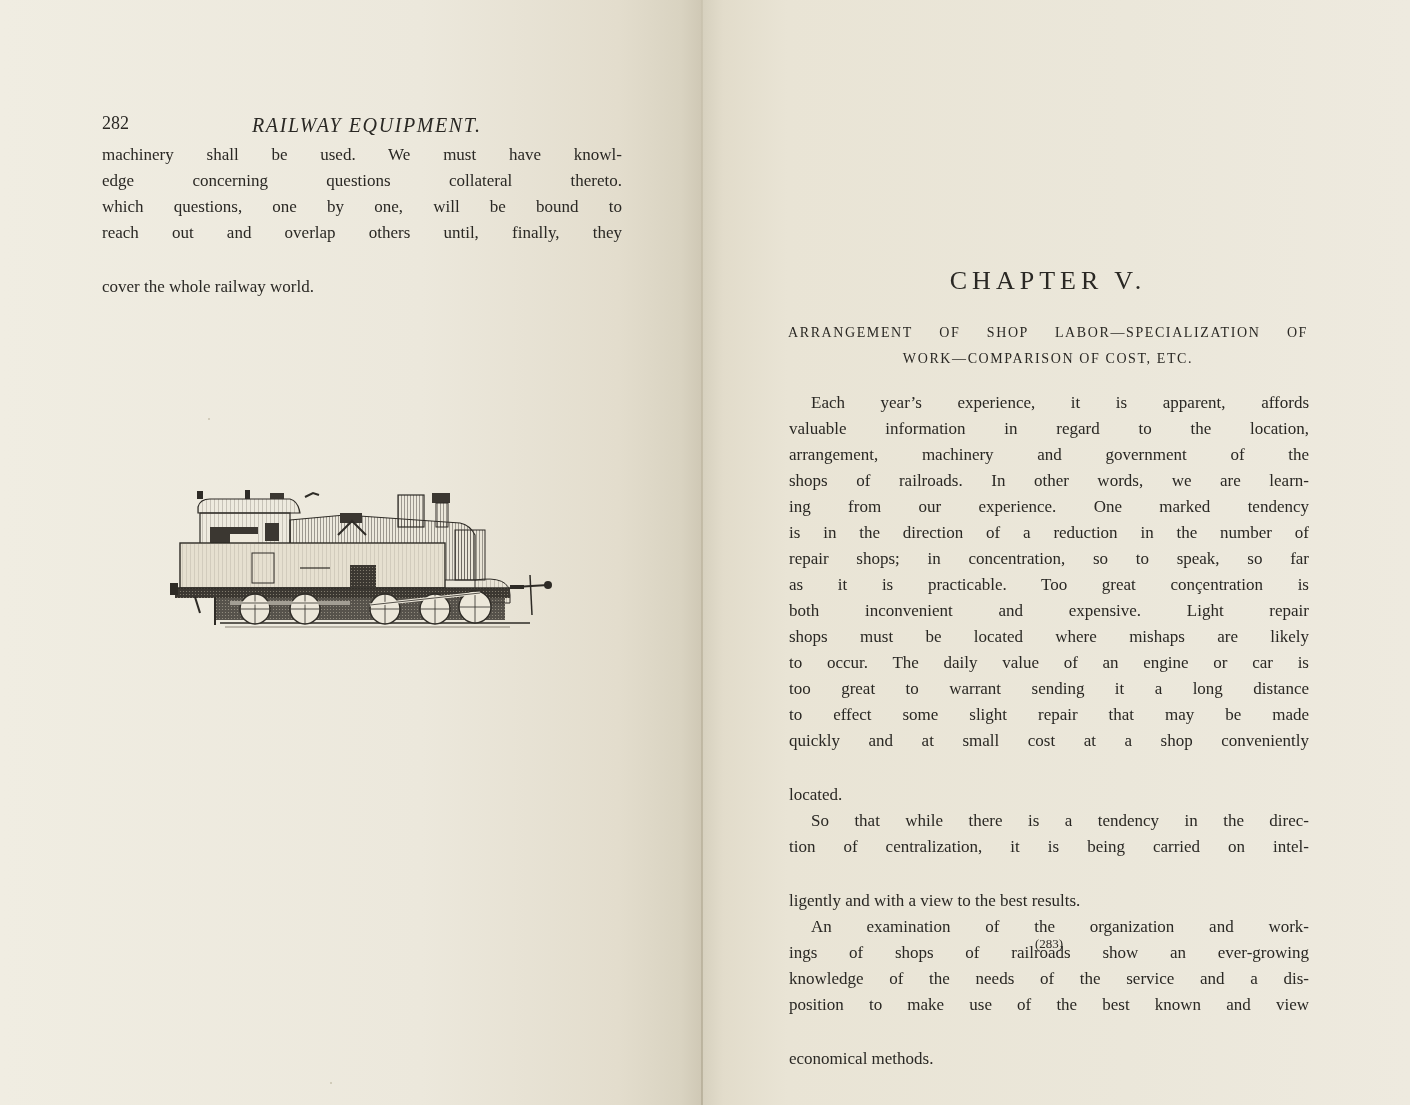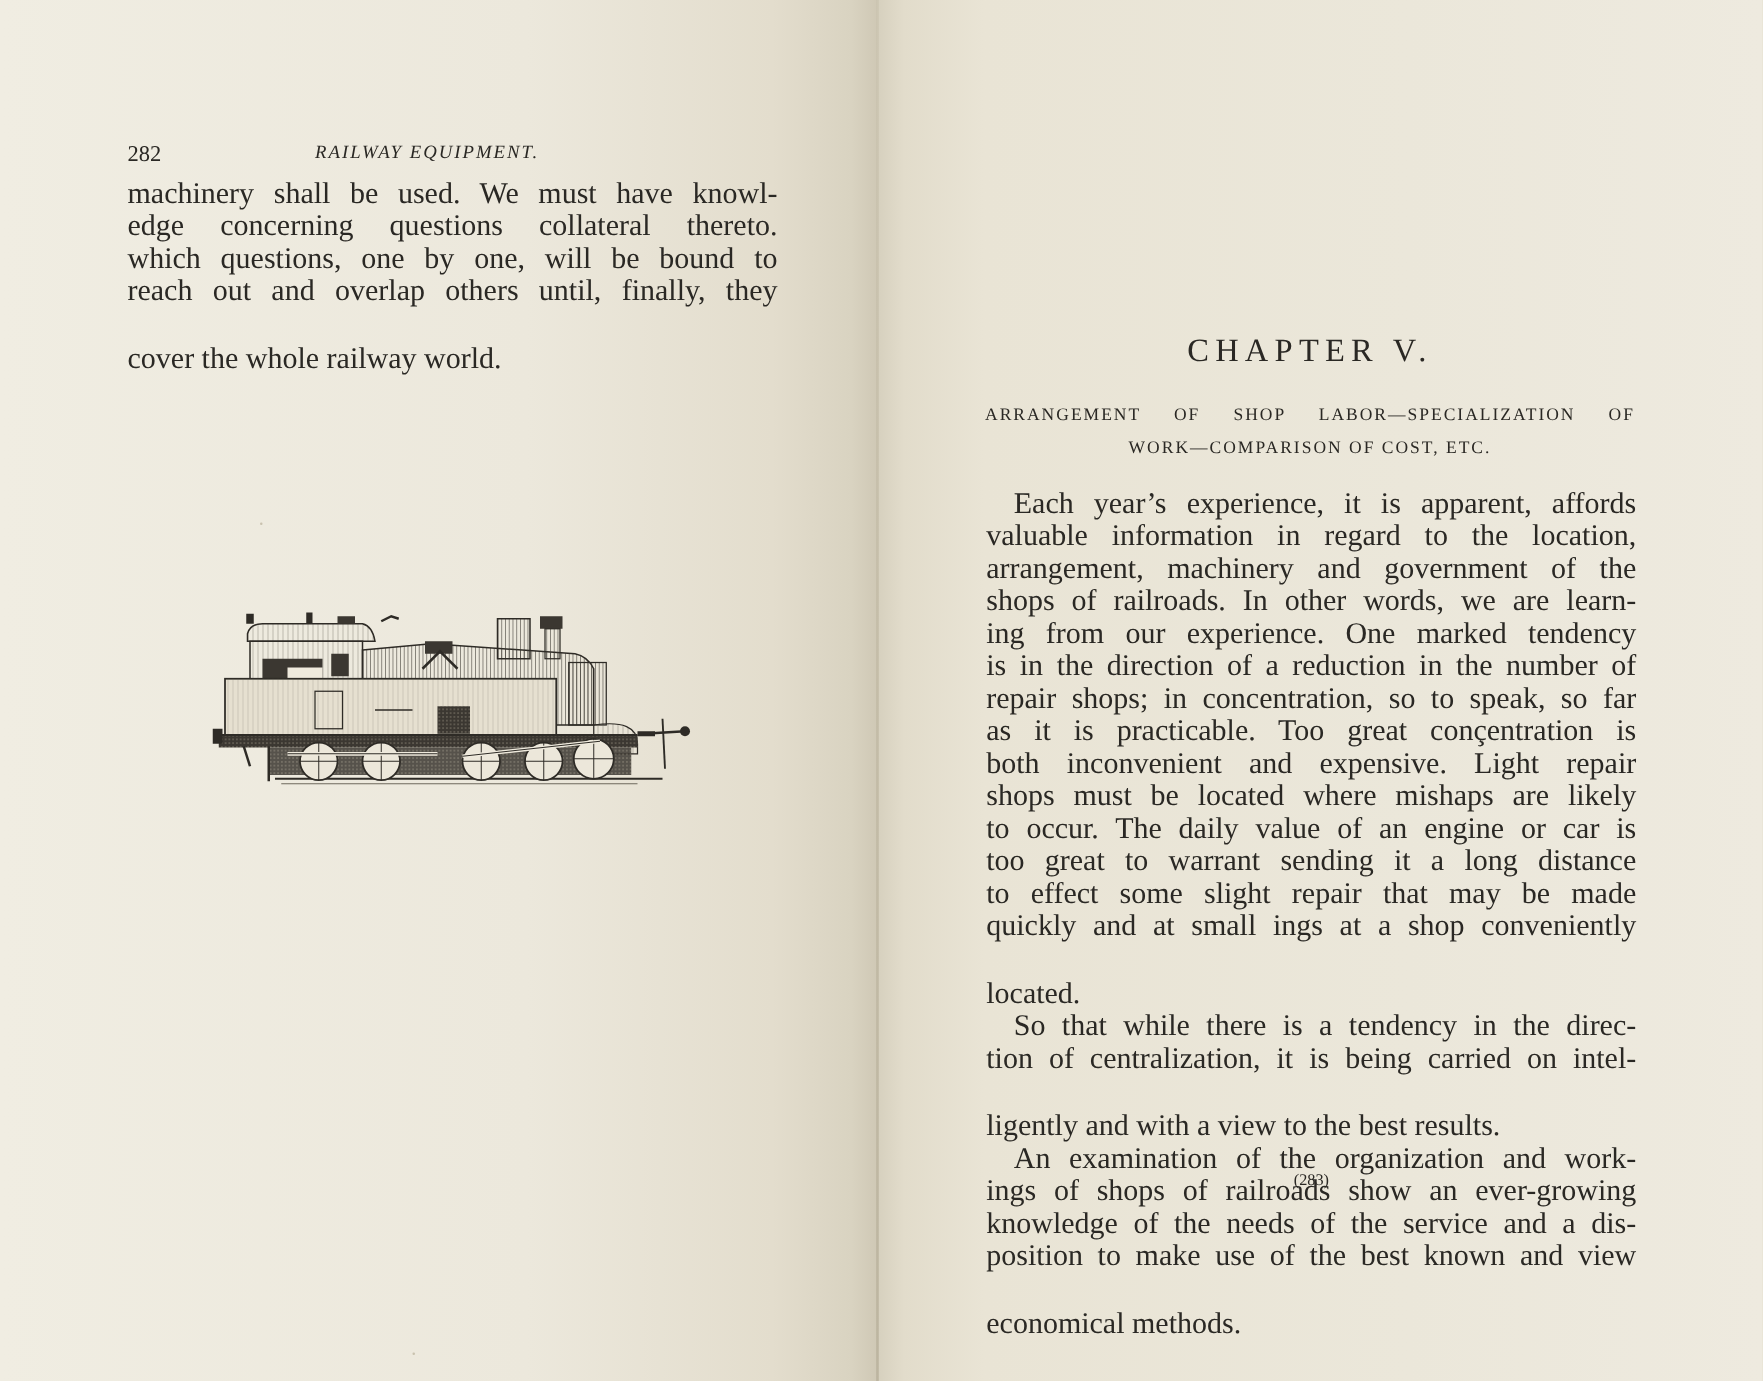--- a/index.html
+++ b/index.html
@@ -21,26 +21,26 @@
   }
   .gutter-line {
     position: absolute; left: 701px; top: 0; width: 2px; height: 1105px;
     background: linear-gradient(to bottom, #c9c2ae, #bdb59f 50%, #b3ab95);
     opacity: .75;
   }
   
   .running-head { position: absolute; top: 80px; left: 102px; width: 520px; height: 24px; margin-top: 33px; }
   .page-num-left { position: absolute; left: 0; top: 0; font-size: 18px; }
   .running-title {
-    position: absolute; left: 150px; top: 1px; font-size: 15px; font-style: italic;
+    position: absolute; left: 150px; top: 1px; font-size: 20px; font-style: italic;
     letter-spacing: 1.6px;
     text-align: center;
   }
   .text-block {
-    position: absolute; font-size: 24px; line-height: 26px;
+    position: absolute; font-size: 17px; line-height: 26px;
     text-align: justify; text-align-last: justify;
   }
   .text-block .line { display: block; white-space: nowrap; text-align-last: justify; text-align: justify; }
   .text-block .line.last { text-align-last: left; margin-top: 28px; }
   .left-text { top: 142px; left: 102px; width: 520px; }
 
   .illustration { position: absolute; left: 170px; top: 485px; width: 390px; height: 145px; }
 
   
   .chapter-title {
@@ -188,21 +188,21 @@
   <span class="line">shops of railroads.  In other words, we are learn-</span>
   <span class="line">ing from our experience.  One marked tendency</span>
   <span class="line">is in the direction of a reduction in the number of</span>
   <span class="line">repair shops; in concentration, so to speak, so far</span>
   <span class="line">as it is practicable.  Too great conçentration is</span>
   <span class="line">both inconvenient and expensive.  Light repair</span>
   <span class="line">shops must be located where mishaps are likely</span>
   <span class="line">to occur.  The daily value of an engine or car is</span>
   <span class="line">too great to warrant sending it a long distance</span>
   <span class="line">to effect some slight repair that may be made</span>
-  <span class="line">quickly and at small ings at a shop conveniently</span>
+  <span class="line">quickly and at small cost at a shop conveniently</span>
   <span class="line last">located.</span>
   <span class="line indent">So that while there is a tendency in the direc-</span>
   <span class="line">tion of centralization, it is being carried on intel-</span>
   <span class="line last">ligently and with a view to the best results.</span>
   <span class="line indent">An examination of the organization and work-</span>
   <span class="line">ings of shops of railroads show an ever-growing</span>
   <span class="line">knowledge of the needs of the service and a dis-</span>
   <span class="line">position to make use of the best known and view</span>
   <span class="line last">economical methods.</span>
 </div>

